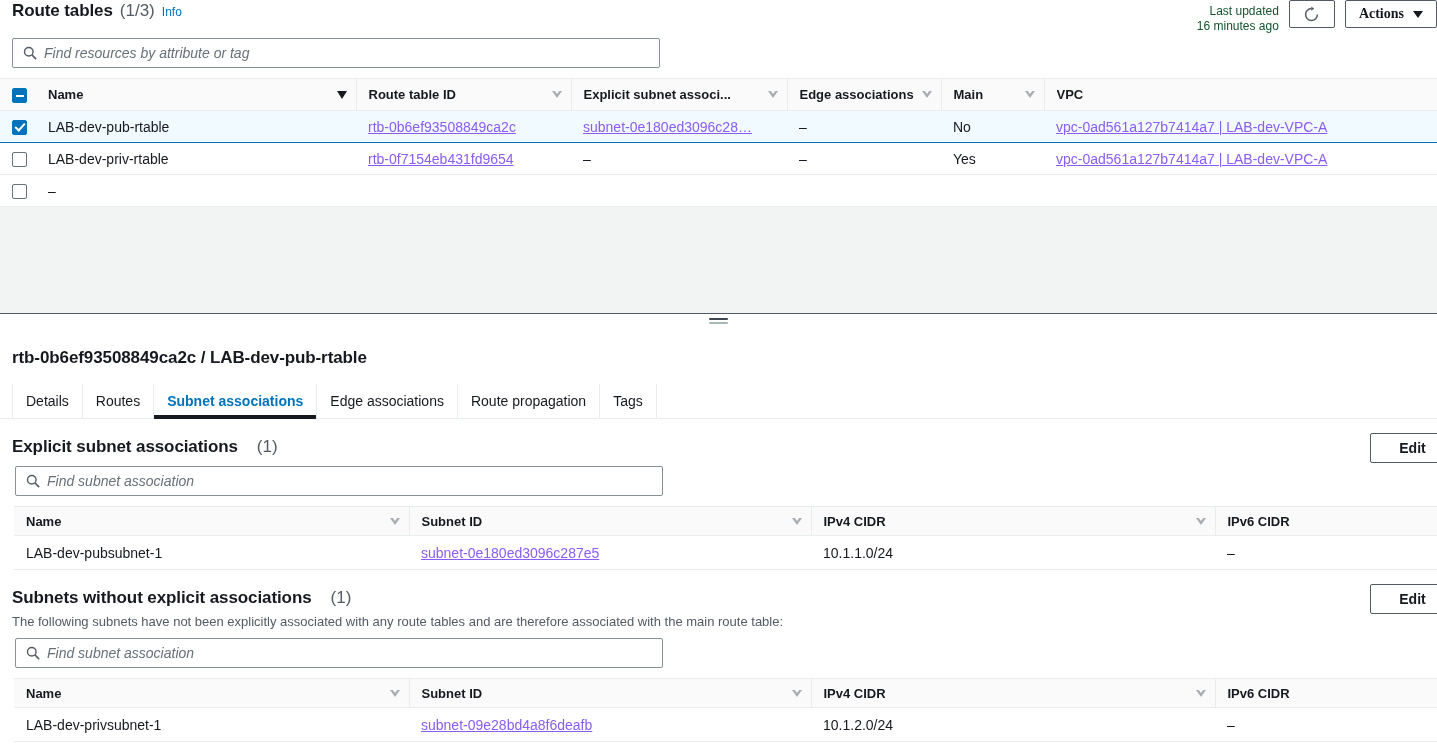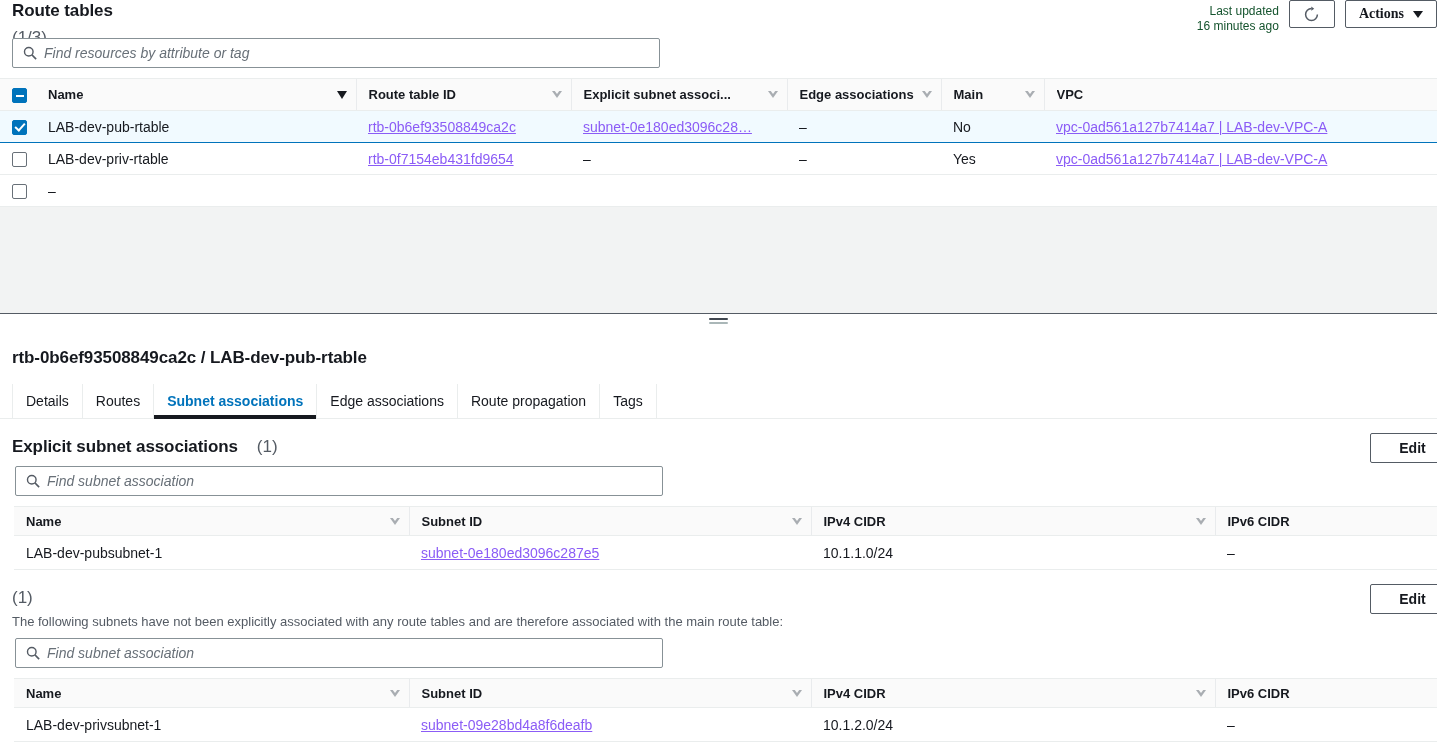--- a/index.html
+++ b/index.html
@@ -14,21 +14,21 @@
   .page { position: relative; width: 1437px; height: 750px; }
 
   
   .top-panel { position: relative; height: 313px; background: #ffffff; }
 
   .top-head {
     position: relative;
     height: 30px;
     padding: 0 0 0 12px;
   }
-  .title-row { display: flex; align-items: baseline; gap: 7px; padding-top: 1px; flex-direction: column; }
+  .title-row { display: flex; align-items: baseline; gap: 7px; padding-top: 1px; }
   .title-main { font-size: 17px; font-weight: bold; letter-spacing: -0.1px; color: #16191f; }
   .title-count { font-size: 17px; color: #545b64; font-weight: normal; }
   .info-link { font-size: 12px; font-weight: normal; color: #0073bb; text-decoration: none; cursor: pointer; }
 
   .top-right {
     position: absolute; top: 0px; right: 0px;
     display: flex; align-items: flex-start; gap: 10px;
   }
   .last-updated {
     text-align: right; font-size: 12px; color: #14532d; line-height: 15px; padding-top: 4px;
@@ -422,20 +422,21 @@
             </td>
             <td>10.1.1.0/24</td>
             <td>–</td>
           </tr>
         </tbody>
       </table>
     </div>
 
     <div class="section">
       <div class="section-head">
+        <span class="section-title">Subnets without explicit associations</span>
         <span class="section-count">(1)</span>
       </div>
       <div class="section-desc">The following subnets have not been explicitly associated with any route tables and are therefore associated with the main route table:</div>
       <div class="edit-btn">
         <span>Edit</span>
       </div>
       <div class="sub-search-wrap">
         <div class="search-box sub-search">
           <svg class="mag" viewBox="0 0 16 16">
             <circle cx="6.6" cy="6.6" r="4.9" fill="none" stroke="#545b64" stroke-width="1.6"></circle>

